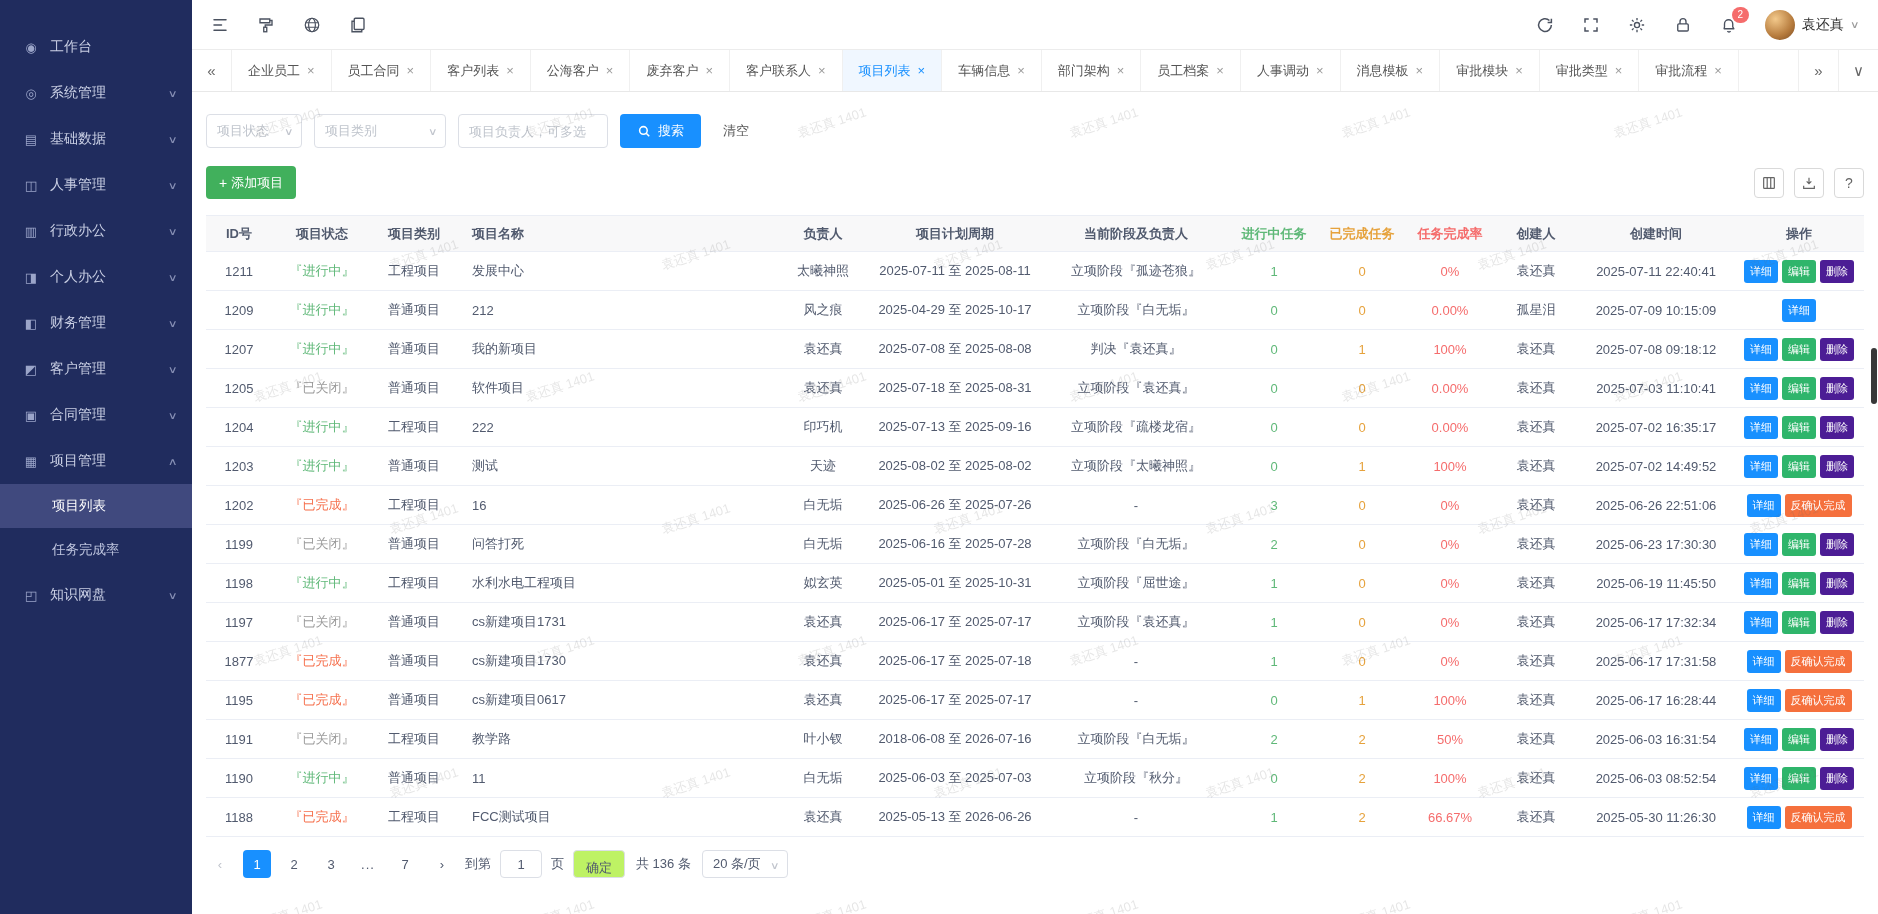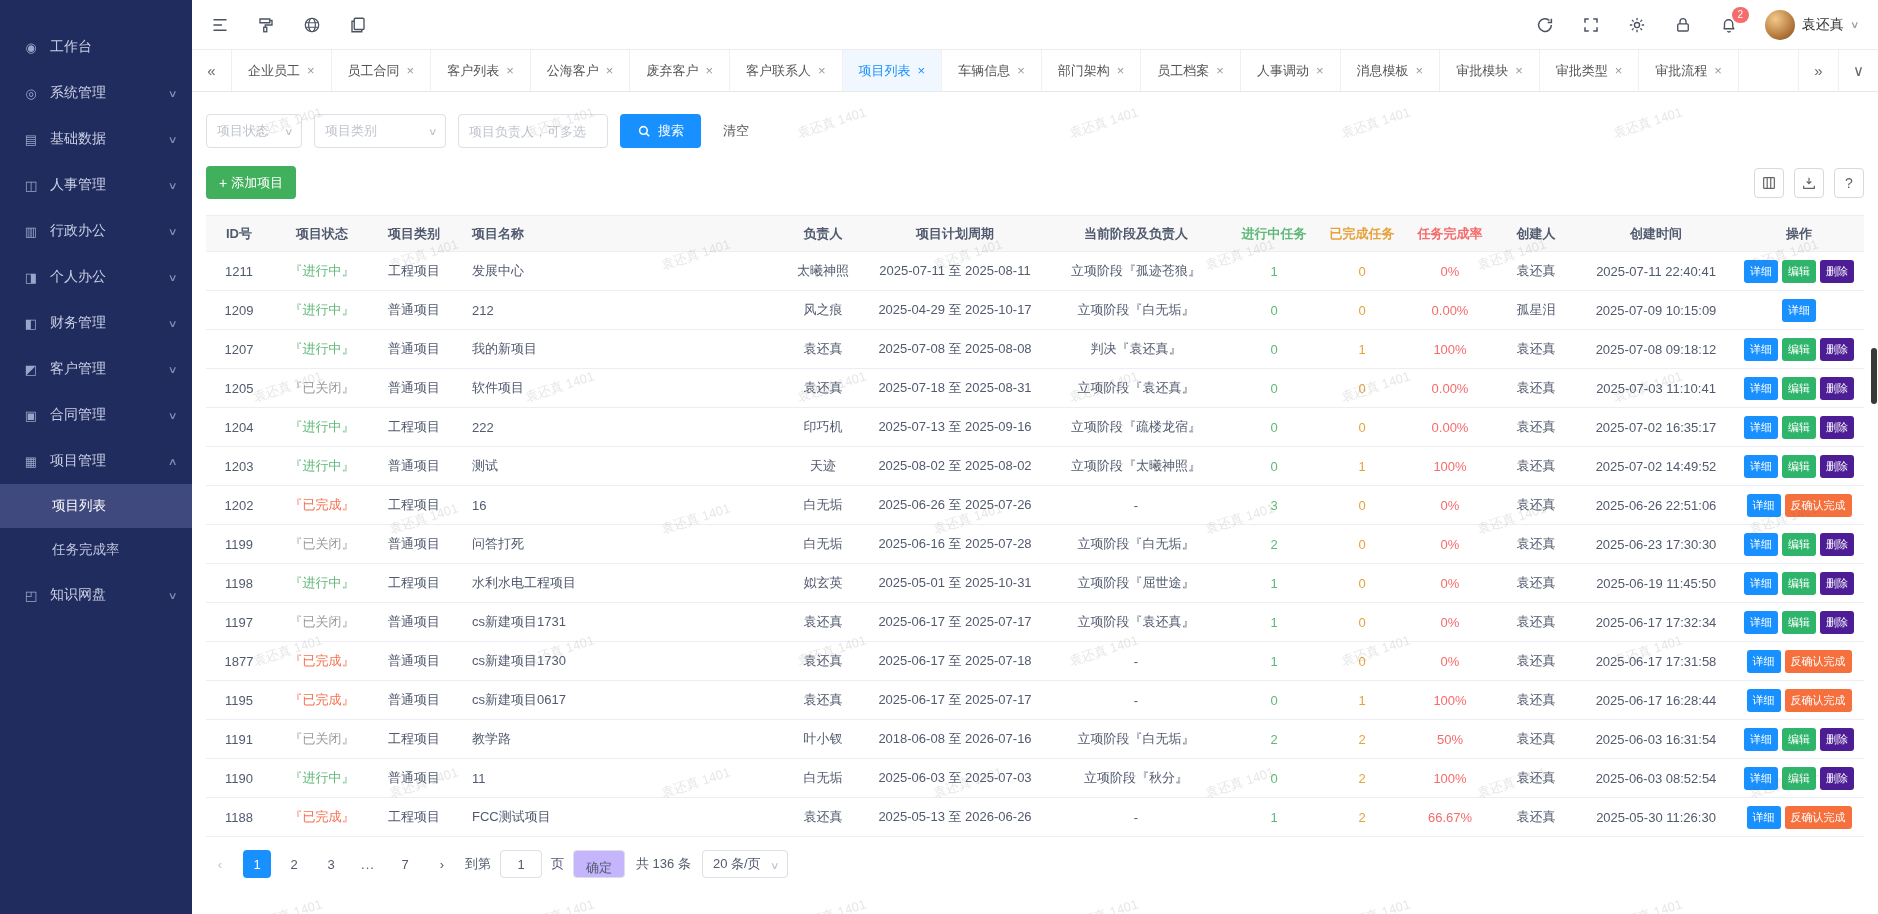--- a/index.html
+++ b/index.html
@@ -94,21 +94,21 @@
   .op.c-unconfirm{background:#f5703d}
 
   
   .pagination{display:flex;align-items:center;gap:9px;margin-top:13px;font-size:13px;color:#515a6e}
   .pg-pages{display:flex;gap:9px}
   .pg-btn{min-width:28px;height:28px;display:inline-flex;align-items:center;justify-content:center;border-radius:4px;cursor:pointer;color:#515a6e;font-size:13px}
   .pg-btn.c-active{background:#1890ff;color:#fff}
   .pg-btn.c-ellipsis{cursor:default;letter-spacing:1px}
   .pg-prev{color:#c0c4cc}
   .pg-input{width:42px;height:28px;border:1px solid #dcdfe6;border-radius:4px;text-align:center;font-size:13px;color:#515a6e;outline:none;font-family:inherit}
-  .pg-confirm{height:28px;padding:8px 12px;border:1px solid #dcdfe6;border-radius:4px;background:#c4b5fd;font-size:13px;color:#515a6e;cursor:pointer;font-family:inherit}
+  .pg-confirm{height:28px;padding:8px 12px;border:1px solid #dcdfe6;border-radius:4px;background:#bef264;font-size:13px;color:#515a6e;cursor:pointer;font-family:inherit}
   .pg-total{margin:0 2px}
   .pg-size{position:relative;height:28px;border:1px solid #dcdfe6;border-radius:4px;display:inline-flex;align-items:center;padding:0 26px 0 10px;cursor:pointer;background:#fff}
   .pg-size .caret{position:absolute;right:8px;top:9px}
 
   
   .v-scrollbar{position:absolute;top:0;right:0;width:8px;height:100%;z-index:30}
   .v-thumb{position:absolute;right:1px;top:348px;width:6px;height:56px;background:#383838;border-radius:3px;cursor:pointer}
 </style>
 </head>
 <body>

